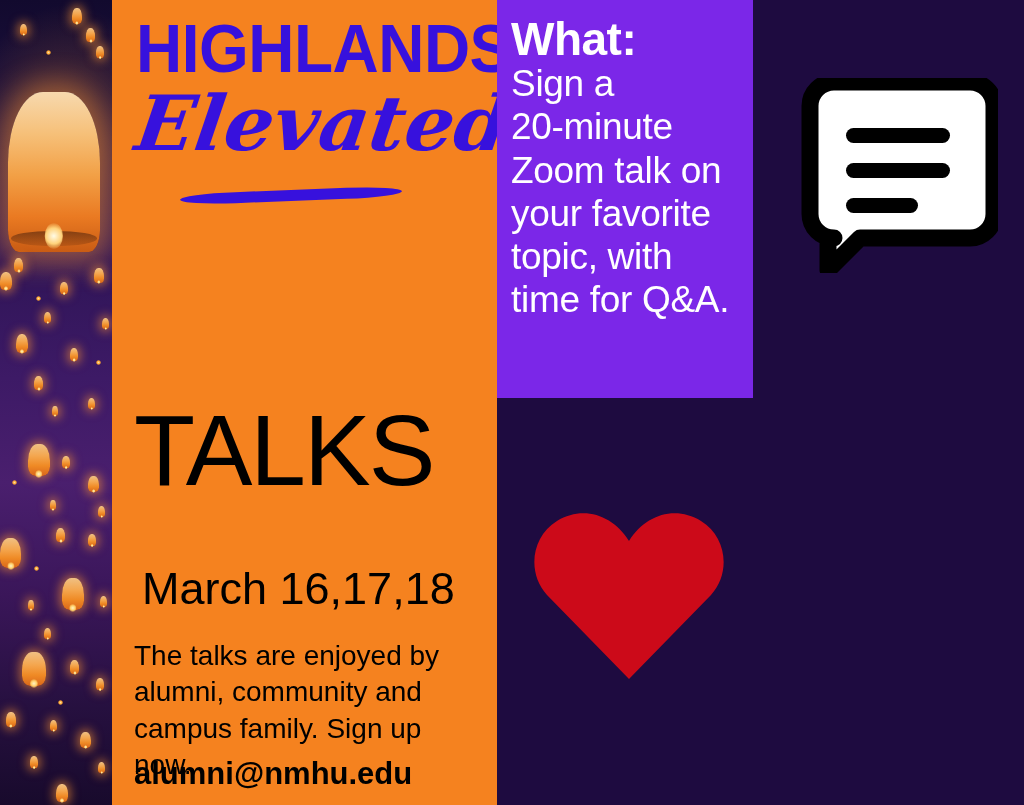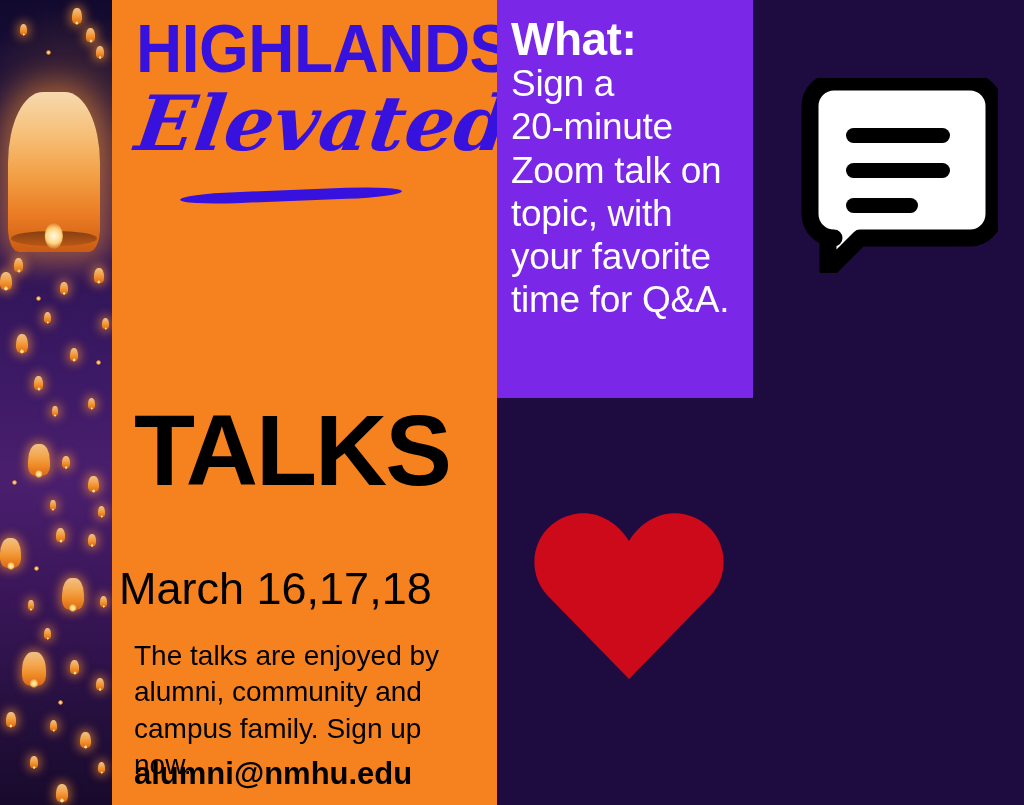--- a/index.html
+++ b/index.html
@@ -123,28 +123,28 @@
     color: #000;
     font-weight: 700;
     font-size: 175px;
     line-height: 0.88;
     letter-spacing: -2px;
   }
   .talks {
     position: absolute;
     left: 22px; top: 405px;
     color: #000;
-    font-weight: 700;
+    font-weight: 400;
     font-size: 100px;
     line-height: 0.9;
     letter-spacing: -2px;
   }
   .date {
     position: absolute;
-    left: 7px; top: 565px;
+    left: 30px; top: 565px;
     color: #000;
     font-weight: 400;
     font-size: 45px;
     line-height: 1.05;
   }
   .blurb {
     position: absolute;
     left: 22px; top: 638px;
     width: 350px;
     color: #000;
@@ -297,22 +297,22 @@
     <div class="email">alumni@nmhu.edu</div>
   </div>
 
   <div class="panel-what">
     <div class="what-text">
       <div class="panel-heading">What:</div>
       <div class="panel-body">
         <span class="panel-body-line">Sign a</span>
         <span class="panel-body-line">20-minute</span>
         <span class="panel-body-line">Zoom talk on</span>
+        <span class="panel-body-line">your favorite</span>
         <span class="panel-body-line">topic, with</span>
-        <span class="panel-body-line">your favorite</span>
         <span class="panel-body-line">time for Q&amp;A.</span>
       </div>
     </div>
   </div>
 
   <div class="panel-bubble">
     <svg class="bubble-icon" viewBox="0 0 208 195">
       <path d="M44 4 H180 A24 24 0 0 1 204 28 V136 A24 24 0 0 1 180 160 H70 L38 192 V160 H44 A24 24 0 0 1 20 136 V28 A24 24 0 0 1 44 4 Z" fill="#FFFFFF" stroke="#000000" stroke-width="17" stroke-linejoin="round"></path>
       <rect x="56" y="50" width="104" height="15" rx="7.5" fill="#000000"></rect>
       <rect x="56" y="85" width="104" height="15" rx="7.5" fill="#000000"></rect>

